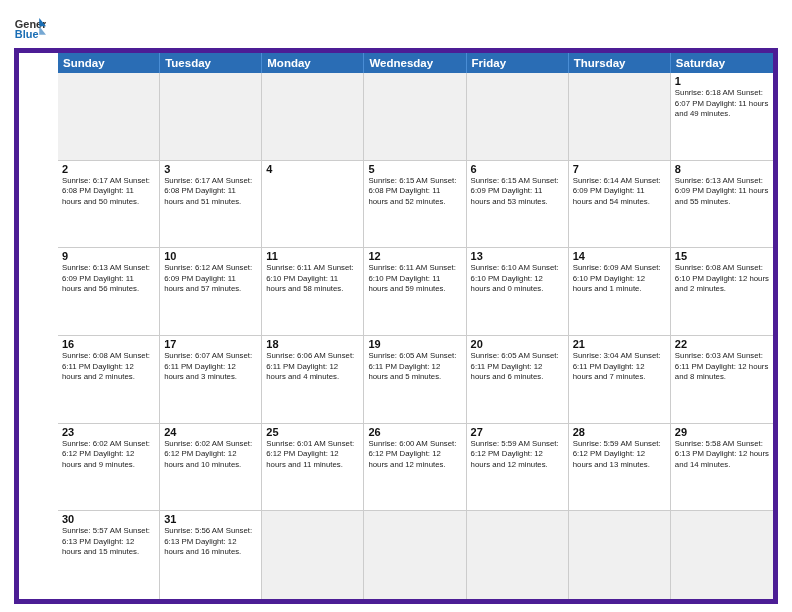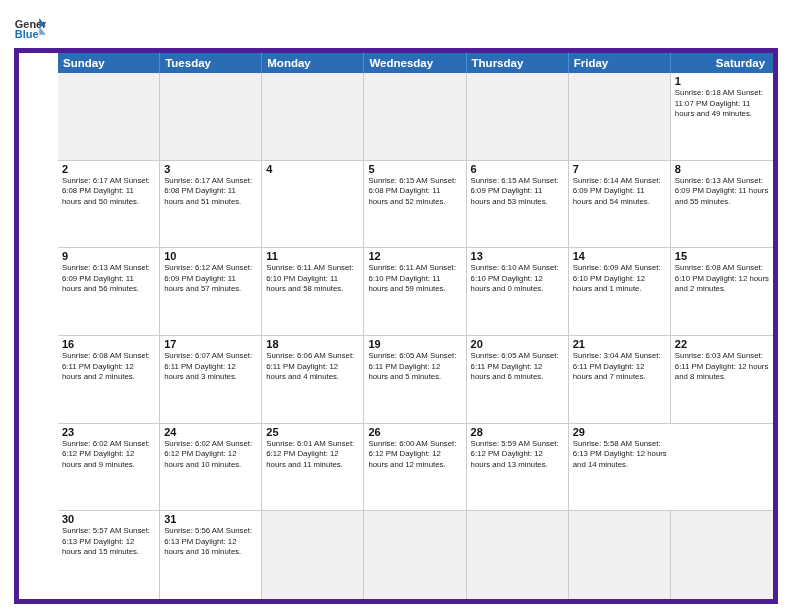--- a/index.html
+++ b/index.html
@@ -60,21 +60,21 @@
       background: #2a6db5;
     }
     .cal-header-cell {
       color: #fff;
       font-size: 11.5px;
       font-weight: bold;
       padding: 4px 5px;
       border-right: 1px solid #4a8dd5;
       text-align: left;
     }
-    .cal-header-cell:last-child { border-right: none; margin-left: 40px; }
+    .cal-header-cell:last-child { border-right: none; }
     .cal-body {
       flex: 1;
       display: grid;
       grid-template-rows: repeat(6, 1fr);
     }
     .cal-week {
       display: grid;
       grid-template-columns: repeat(7, 1fr);
       border-bottom: 1px solid #ccc;
     }
@@ -121,36 +121,36 @@
       <div class="subtitle"></div>
     </div>
   </div>
 
   <div class="calendar">
     <div class="cal-header">
     <div class="cal-header-cell">Sunday</div>
         <div class="cal-header-cell">Tuesday</div>
         <div class="cal-header-cell">Monday</div>
         <div class="cal-header-cell">Wednesday</div>
+        <div class="cal-header-cell">Friday</div>
         <div class="cal-header-cell">Thursday</div>
-        <div class="cal-header-cell">Friday</div>
         <div class="cal-header-cell">Saturday</div>
       </div>
     <div class="cal-body">
     <div class="cal-week">
           <div class="cal-cell empty"></div>
           <div class="cal-cell empty"></div>
           <div class="cal-cell empty"></div>
           <div class="cal-cell empty"></div>
           <div class="cal-cell empty"></div>
           <div class="cal-cell empty"></div>
           <div class="cal-cell">
             <span class="day-num">1</span>
             <div class="day-info">Sunrise: 6:18 AM
-Sunset: 11:07 PM
+Sunset: 6:07 PM
 Daylight: 11 hours
 and 49 minutes.</div>
           </div>
         </div>
         <div class="cal-week">
           <div class="cal-cell">
             <span class="day-num">2</span>
             <div class="day-info">Sunrise: 6:17 AM
 Sunset: 6:08 PM
 Daylight: 11 hours
@@ -315,20 +315,27 @@
           <div class="cal-cell">
             <span class="day-num">25</span>
             <div class="day-info">Sunrise: 6:01 AM
 Sunset: 6:12 PM
 Daylight: 12 hours
 and 11 minutes.</div>
           </div>
           <div class="cal-cell">
             <span class="day-num">26</span>
             <div class="day-info">Sunrise: 6:00 AM
+Sunset: 6:12 PM
+Daylight: 12 hours
+and 12 minutes.</div>
+          </div>
+          <div class="cal-cell">
+            <span class="day-num">27</span>
+            <div class="day-info">Sunrise: 5:59 AM
 Sunset: 6:12 PM
 Daylight: 12 hours
 and 12 minutes.</div>
           </div>
           <div class="cal-cell">
             <span class="day-num">28</span>
             <div class="day-info">Sunrise: 5:59 AM
 Sunset: 6:12 PM
 Daylight: 12 hours
 and 13 minutes.</div>

